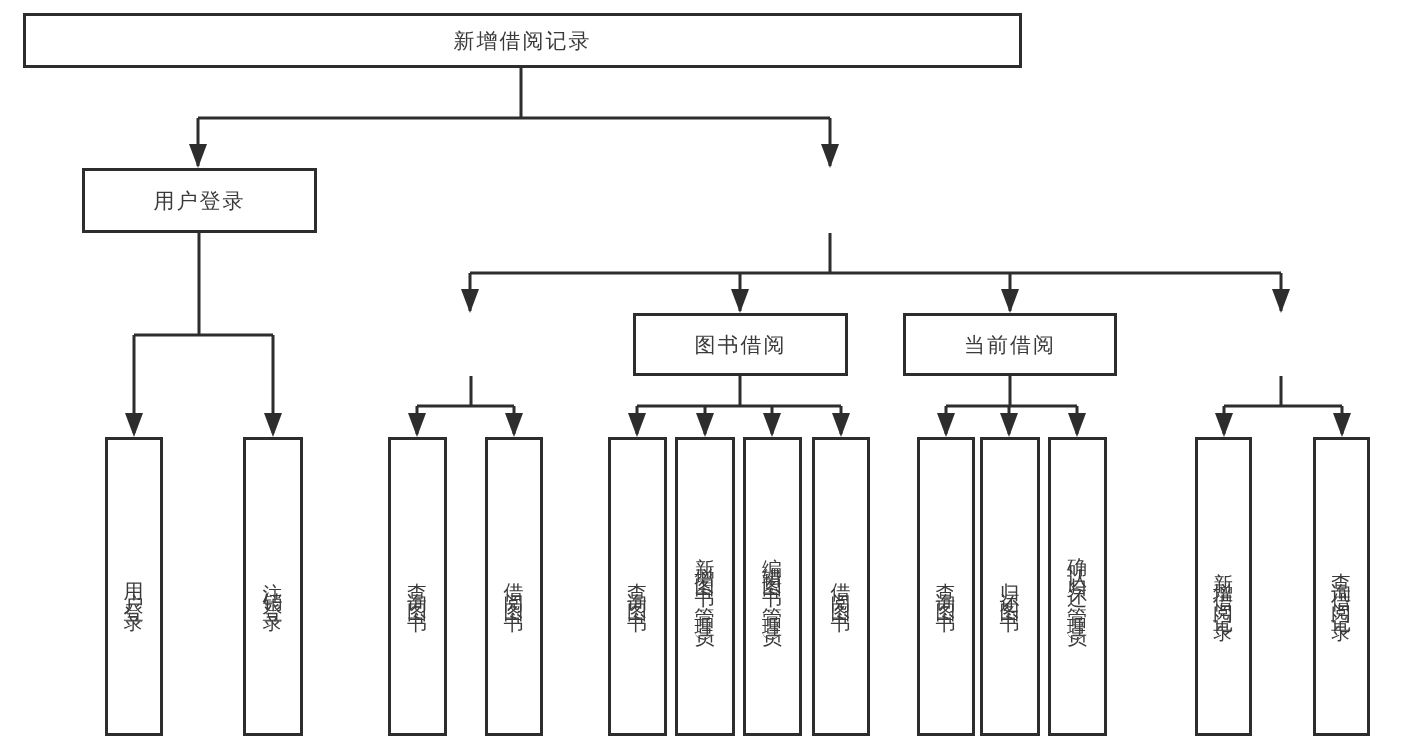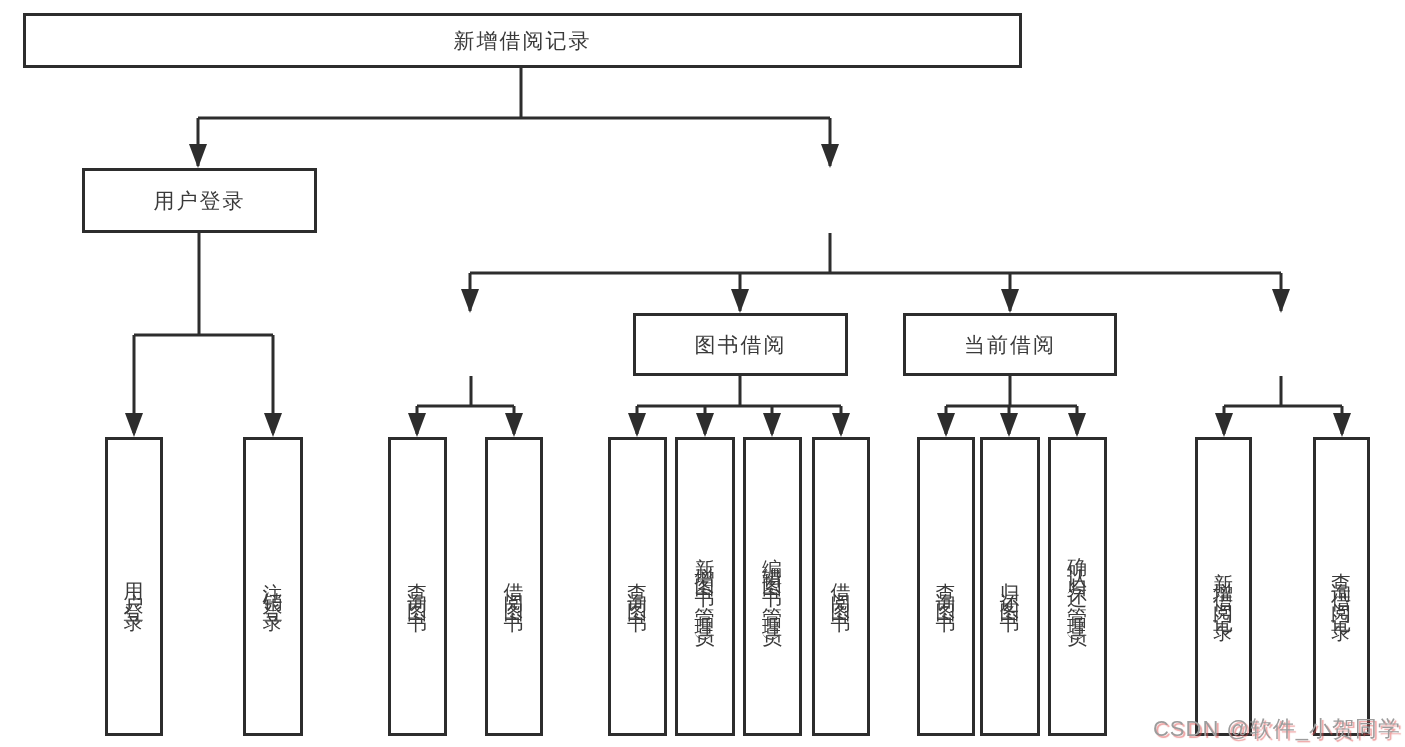--- a/index.html
+++ b/index.html
@@ -120,15 +120,14 @@
     <span class="vtext">确认归还（管理员）</span>
   </div>
 
   <div class="vnode" style="left:1195px;top:437px;width:57px;height:299px">
     <span class="vtext">新增借阅记录</span>
   </div>
   <div class="vnode" style="left:1313px;top:437px;width:57px;height:299px">
     <span class="vtext">查询借阅记录</span>
   </div>
 
-  <div class="watermark">CSDN @软件_小贺同学</div>
 
 </div>
 
 </body></html>

